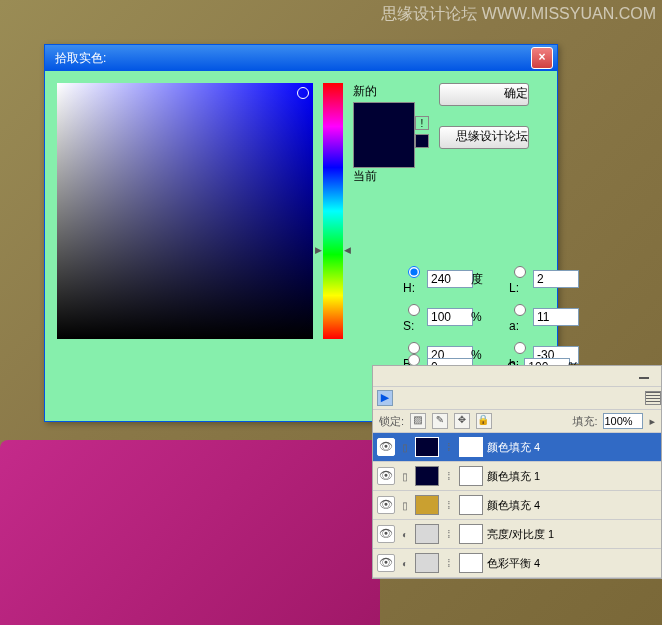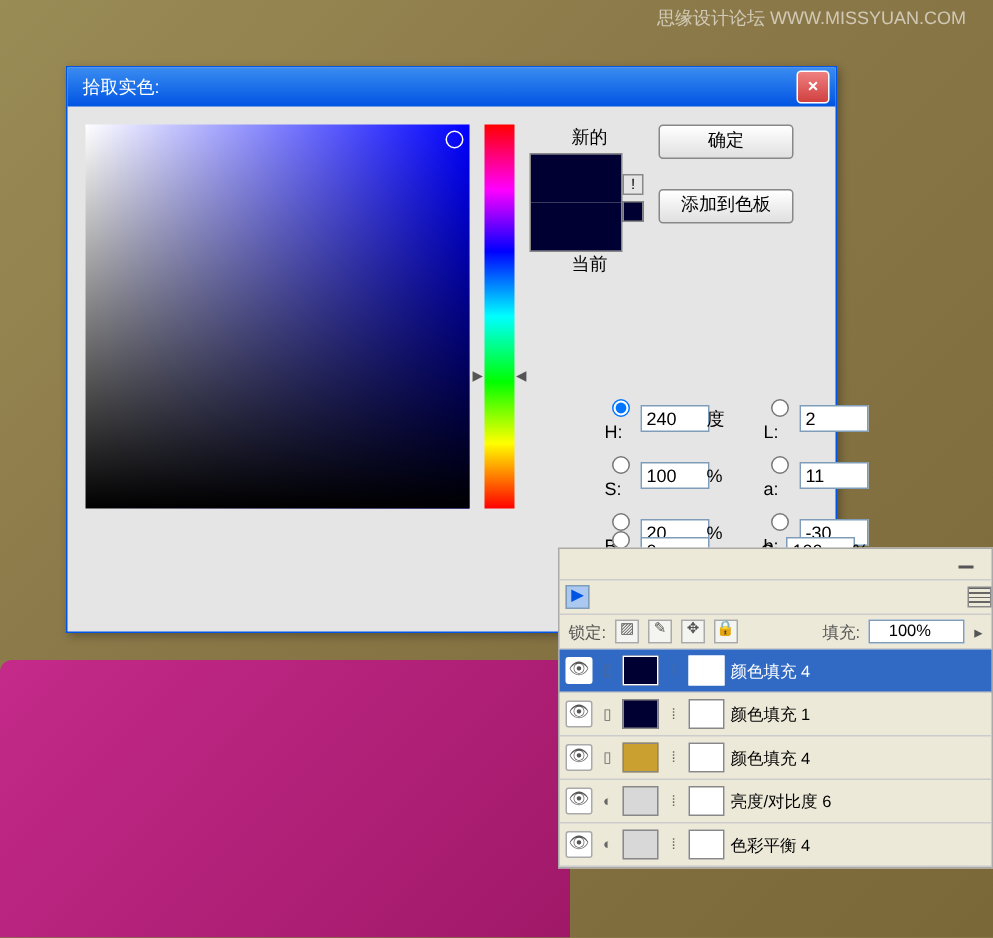--- a/index.html
+++ b/index.html
@@ -1,57 +1,57 @@
 <!DOCTYPE html>
 <html><head>
 <meta charset="utf-8">
 <style>
 body{margin:0;font-family:Tahoma,SimSun,sans-serif;font-size:12px;background:#8a7a4a;width:662px;height:625px;overflow:hidden;position:relative}
 .bg{position:absolute;inset:0;background:linear-gradient(135deg,#9a8c55 0%,#8a7848 40%,#7a6838 100%)}
 .bg::after{content:"";position:absolute;left:0;top:440px;width:380px;height:185px;background:linear-gradient(135deg,#c42a8a,#a01868);border-radius:8px 0 0 0}
-.watermark{position:absolute;top:4px;right:18px;color:rgba(255,255,255,.6);font-size:12px}
-.dlg{position:absolute;left:44px;top:44px;width:512px;background:#e5e5e5;border:1px solid #0054e3;box-shadow:2px 2px 6px rgba(0,0,0,.3)}
+.watermark{position:absolute;top:4px;right:6px;color:rgba(255,255,255,.6);font-size:16px}
+.dlg{position:absolute;left:44px;top:44px;width:512px;background:#86efac;border:1px solid #0054e3;box-shadow:2px 2px 6px rgba(0,0,0,.3)}
 .titlebar{background:linear-gradient(#3a8cf0,#0054e3);height:26px;display:flex;align-items:center;padding:0 4px;color:#fff}
 .titlebar .title{flex:1;padding-left:6px}
 .closebtn{width:20px;height:20px;background:linear-gradient(#f08080,#d04040);border:1px solid #fff;border-radius:3px;color:#fff;text-align:center;line-height:18px;font-weight:bold;cursor:pointer}
 .body{padding:12px;display:flex;gap:10px}
 .picker-wrap{display:flex;gap:10px;position:relative}
 .colorfield{width:256px;height:256px;background:linear-gradient(to top,#000,transparent),linear-gradient(to right,#fff,#0000ff);cursor:crosshair;position:relative}
 .colorfield::after{content:"";position:absolute;right:4px;top:4px;width:10px;height:10px;border:1px solid #fff;border-radius:50%}
 .huestrip{width:20px;height:256px;background:linear-gradient(to bottom,#ff0000 0%,#ff00ff 17%,#0000ff 33%,#00ffff 50%,#00ff00 67%,#ffff00 83%,#ff0000 100%)}
 .arrows{position:absolute;left:-8px;top:162px;font-size:9px;color:#555}
 .arrows2{position:absolute;right:-8px;top:162px;font-size:9px;color:#555}
 .preview-col{width:80px}
-.preview-label{text-align:center;margin-bottom:2px}
+.preview-label{margin-bottom:2px}
 .swatches{display:flex;flex-direction:column;border:1px solid #888}
 .swatch{width:60px;height:32px}
 .swatch.new{background:#000033}
 .swatch.cur{background:#000033}
 .warn-col{display:flex;flex-direction:column;gap:4px;align-items:center;margin-top:14px}
 .warn{width:12px;height:12px;border:1px solid #888;display:flex;align-items:center;justify-content:center;font-size:10px}
 .btns{display:flex;flex-direction:column;gap:6px;width:90px}
-.btn{height:21px;border:1px solid #888;background:linear-gradient(#fff,#e0e0e0);border-radius:3px;text-align:center;line-height:19px;cursor:pointer}
+.btn{height:21px;border:1px solid #888;background:linear-gradient(#fff,#e0e0e0);border-radius:3px;text-align:right;line-height:19px;cursor:pointer}
 .values{position:absolute;left:358px;top:218px;display:grid;grid-template-columns:auto 40px auto 18px auto 40px auto;gap:6px 4px;align-items:center;font-size:12px}
 .values2{position:absolute;left:358px;top:306px;display:grid;grid-template-columns:auto 40px auto 28px auto 40px auto;gap:6px 4px;align-items:center}
 .radio{width:12px;height:12px}
 .inp{width:38px;height:16px;border:1px solid #7f9db9;padding:0 3px;font-size:12px}
 .hex-row{position:absolute;left:358px;top:398px;display:flex;align-items:center;gap:6px}
 .hex-inp{width:60px;height:16px;border:1px solid #7f9db9;padding:0 3px;font-size:12px}
 .webonly{position:absolute;left:58px;top:346px;display:flex;align-items:center;gap:4px}
 .webonly input{width:13px;height:13px}
 
 .layers{position:absolute;left:372px;top:365px;width:288px;background:#ece9d8;border:1px solid #aaa;font-size:11px}
 .layers-top{height:20px;border-bottom:1px solid #ccc;display:flex;align-items:center;justify-content:flex-end;padding-right:6px}
 .minbox{width:10px;height:3px;border-bottom:2px solid #555;margin-right:6px}
 .tabrow{height:22px;display:flex;align-items:center;gap:8px;padding-left:4px;border-bottom:1px solid #ccc}
 .tabarrow{width:14px;height:14px;background:#aac8f0;border:1px solid #7f9db9;color:#0054e3;text-align:center;line-height:12px}
 .menuicon{width:14px;height:12px;border:1px solid #888;background:repeating-linear-gradient(#666 0 1px,transparent 1px 3px)}
 .lockrow{height:22px;display:flex;align-items:center;gap:6px;padding:0 6px;border-bottom:1px solid #ccc;color:#555}
 .lockicon{width:14px;height:14px;border:1px solid #aaa;background:#f4f4f0;text-align:center;line-height:12px;font-size:10px}
-.fill-inp{width:38px;height:14px;border:1px solid #7f9db9;font-size:11px;padding:0 12px}
+.fill-inp{width:38px;height:14px;border:1px solid #7f9db9;font-size:11px;padding:0 0}
 .layer-list{}
 .layer{display:flex;align-items:center;height:28px;border-bottom:1px solid #ccc;padding:0 4px;gap:4px}
 .layer.sel{background:#316ac5;color:#fff}
 .eye{width:16px;height:16px;border:1px solid #aaa;background:#fff;border-radius:2px;text-align:center;line-height:14px;font-size:11px;color:#555}
 .chain{width:12px;text-align:center;color:#666;font-size:10px}
 .thumb{width:22px;height:18px;border:1px solid #888}
 .mask{width:22px;height:18px;border:1px solid #888;background:#fff}
 .layer.sel .eye,.layer.sel .thumb,.layer.sel .mask{border-color:#fff}
 </style>
 </head>
@@ -85,21 +85,21 @@
           <div class="warn-col">
             <div class="warn">!</div>
             <div class="warn" style="background:#000033"></div>
           </div>
         </div>
         <div class="preview-label">当前</div>
       </div>
       <div class="btns">
         <div class="btn">确定</div>
         <div style="height:8px"></div>
-        <div class="btn">添加到色板</div>
+        <div class="btn">思缘设计论坛</div>
       </div>
     </div>
   </div>
 
   <div class="values">
     <span><input type="radio" class="radio" checked="" style=""><span>H:</span></span>
     <input class="inp" value="240" style="">
     <span>度</span>
     <span></span>
     <span><input type="radio" class="radio" style=""><span>L:</span></span>
@@ -209,21 +209,21 @@
   <span class="chain">⁞</span>
   <div class="mask"></div>
   <span>颜色填充 4</span>
       </div>
       <div class="layer">
         <div class="eye">👁</div>
   <div class="chain">◐</div>
   <div class="thumb" style="background:#d8d8d8"></div>
   <span class="chain">⁞</span>
   <div class="mask"></div>
-  <span>亮度/对比度 6</span>
+  <span>亮度/对比度 1</span>
       </div>
       <div class="layer">
         <div class="eye">👁</div>
   <div class="chain">◐</div>
   <div class="thumb" style="background:#d8d8d8"></div>
   <span class="chain">⁞</span>
   <div class="mask"></div>
   <span>色彩平衡 4</span>
       </div>
     </div>

